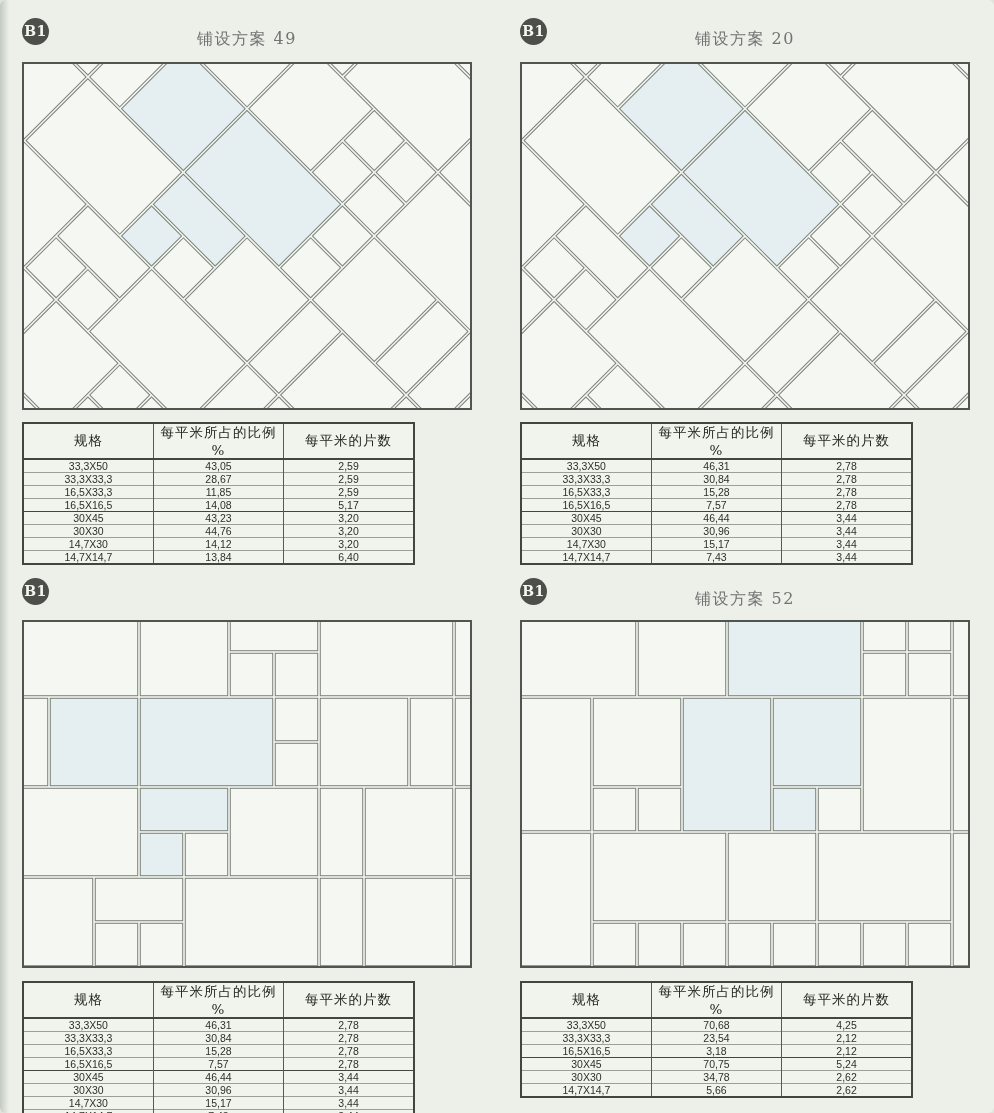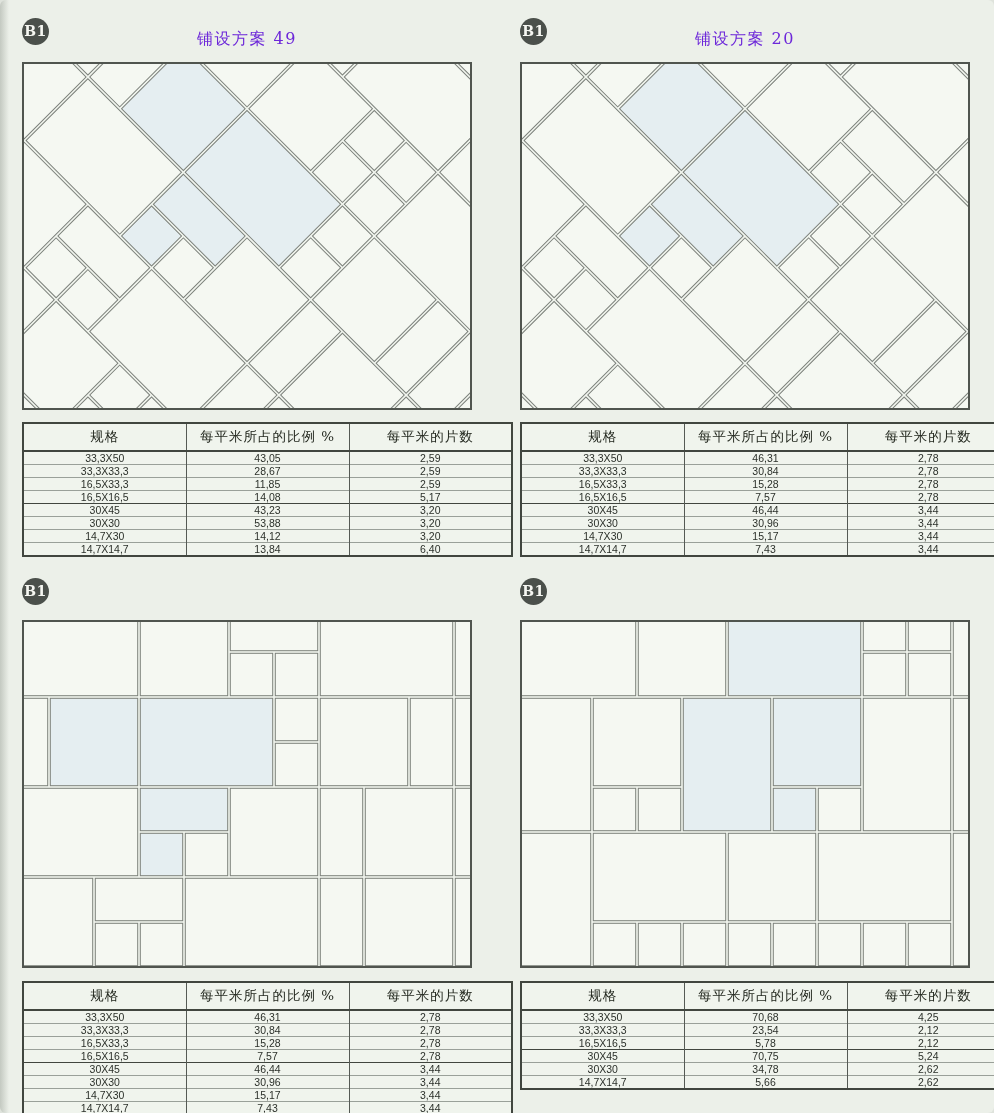--- a/index.html
+++ b/index.html
@@ -11,25 +11,25 @@
   .panel.tl{left:22px;top:18px;}
   .panel.tr{left:520px;top:18px;}
   .panel.bl{left:22px;top:578px;}
   .panel.br{left:520px;top:578px;}
   .panel-head{position:relative;height:44px;}
   .panel.bl .panel-head,.panel.br .panel-head{height:42px;}
   .badge{position:absolute;left:0;top:0;width:27px;height:27px;border-radius:50%;
          background:#4b504b;color:#f6f7f2;font-size:14px;line-height:27px;text-align:center;
          font-weight:bold;letter-spacing:.5px;}
   .title{position:absolute;left:0;right:0;top:11px;text-align:center;font-size:16px;
-         color:#6d28d9;letter-spacing:1.5px;}
+         color:#737373;letter-spacing:1.5px;}
   .diagram{display:block;}
   .tbl-wrap{margin-top:8px;}
   .panel.bl .tbl-wrap,.panel.br .tbl-wrap{margin-top:9px;}
-  table.spec{border-collapse:collapse;table-layout:fixed;width:491px;border:2px solid #41463f;
+  table.spec{border-collapse:collapse;table-layout:fixed;width:393px;border:2px solid #41463f;
              background:#f0f4ed;}
   table.spec th{font-family:"DejaVu Serif", serif;font-weight:normal;font-size:13.5px;
                 color:#23281f;height:26px;border-bottom:2px solid #41463f;padding:0;
                 letter-spacing:1px;}
   table.spec td{font-family:"Liberation Sans", sans-serif;font-size:10.5px;color:#2b302a;
                 height:12px;line-height:1;text-align:center;padding:0 2px;
                 border-top:1px solid #9aa099;}
   table.spec tbody tr:first-child td{border-top:none;}
   table.spec th+th, table.spec td+td{border-left:1.4px solid #555a54;}
   table.spec tr.grp td{border-top:1.8px solid #41463f;}
@@ -338,21 +338,21 @@
               <td>14,08</td>
               <td>5,17</td>
             </tr>
             <tr class="grp">
               <td>30X45</td>
               <td>43,23</td>
               <td>3,20</td>
             </tr>
             <tr>
               <td>30X30</td>
-              <td>53,88</td>
+              <td>44,76</td>
               <td>3,20</td>
             </tr>
             <tr>
               <td>14,7X30</td>
               <td>14,12</td>
               <td>3,20</td>
             </tr>
             <tr>
               <td>14,7X14,7</td>
               <td>13,84</td>
@@ -849,20 +849,21 @@
               <td>3,44</td>
             </tr>
           </tbody>
         </table>
       </div>
   </div>
 
   <div class="panel br">
     <div class="panel-head">
       <div class="badge" style="background: rgb(75, 80, 75); color: rgb(246, 247, 242);">B1</div>
+      <div class="title">铺设方案 52</div>
     </div>
     <div class="diagram"><svg viewBox="0 0 450 348" width="450" height="348">
           <clipPath id="clp3">
             <rect x="2" y="2" width="446" height="344"></rect>
           </clipPath>
           <rect x="0" y="0" width="450" height="348" fill="#f1f5ee"></rect>
           <g clip-path="url(#clp3)">
             <rect x="-16.7" y="-11.7" width="132.4" height="87.4" fill="#f5f8f2" stroke="#7c817b" stroke-width="1"></rect>
             <rect x="118.3" y="-11.7" width="87.4" height="87.4" fill="#f5f8f2" stroke="#7c817b" stroke-width="1"></rect>
             <rect x="208.3" y="-11.7" width="132.4" height="87.4" fill="#e5eef1" stroke="#7c817b" stroke-width="1"></rect>
@@ -993,21 +994,21 @@
               <td>70,68</td>
               <td>4,25</td>
             </tr>
             <tr>
               <td>33,3X33,3</td>
               <td>23,54</td>
               <td>2,12</td>
             </tr>
             <tr>
               <td>16,5X16,5</td>
-              <td>5,78</td>
+              <td>3,18</td>
               <td>2,12</td>
             </tr>
             <tr class="grp">
               <td>30X45</td>
               <td>70,75</td>
               <td>5,24</td>
             </tr>
             <tr>
               <td>30X30</td>
               <td>34,78</td>

